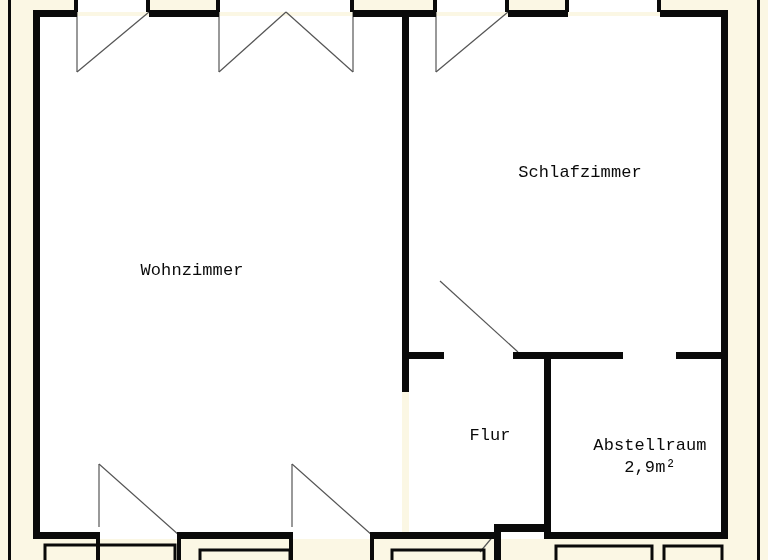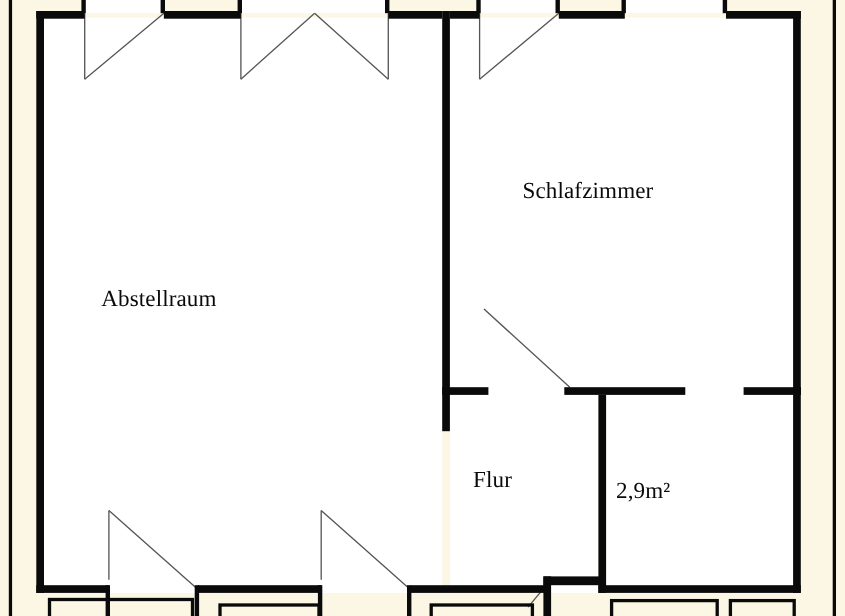--- a/index.html
+++ b/index.html
@@ -18,23 +18,24 @@
   #plan-svg {
     position: absolute;
     left: 0;
     top: 0;
     width: 768px;
     height: 560px;
     display: block;
   }
   .room-label {
     position: absolute;
+    text-align: center;
     color: #0a0a0a;
-    font-family: Liberation Serif, serif;
-    font-size: 21px;
+    font-family: Liberation Mono, monospace;
+    font-size: 17px;
     line-height: 22px;
     white-space: nowrap;
     pointer-events: none;
     letter-spacing: 0.1px;
   }
   .room-label .ln {
     display: block;
   }
   #label-wohnzimmer { left: 92px;  top: 260px; width: 200px; }
   #label-schlafzimmer { left: 475px; top: 162px; width: 210px; }
@@ -146,28 +147,29 @@
     <g fill="none" stroke="#0a0a0a" stroke-width="3">
       <rect x="45" y="545" width="130" height="30"></rect>
       <rect x="200" y="550" width="90" height="25"></rect>
       <rect x="392" y="550" width="92" height="25"></rect>
       <rect x="556" y="546" width="96" height="24"></rect>
       <rect x="664" y="546" width="58" height="24"></rect>
     </g>
   </svg>
 
   <div class="room-label" id="label-wohnzimmer">
-    <span class="ln">Abstellraum</span>
+    <span class="ln">Wohnzimmer</span>
   </div>
 
   <div class="room-label" id="label-schlafzimmer">
     <span class="ln">Schlafzimmer</span>
   </div>
 
   <div class="room-label" id="label-flur">
     <span class="ln">Flur</span>
   </div>
 
   <div class="room-label" id="label-abstellraum">
+    <span class="ln">Abstellraum</span>
     <span class="ln">2,9m²</span>
   </div>
 
 </div>
 
 </body></html>

